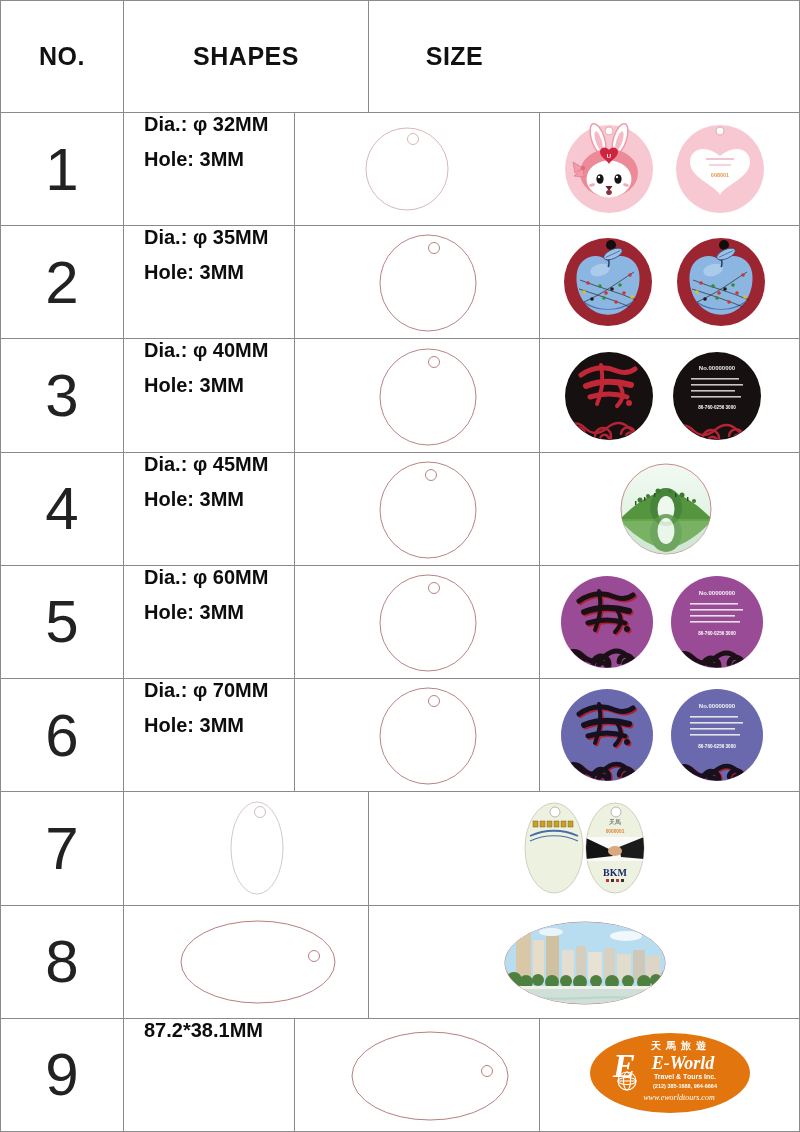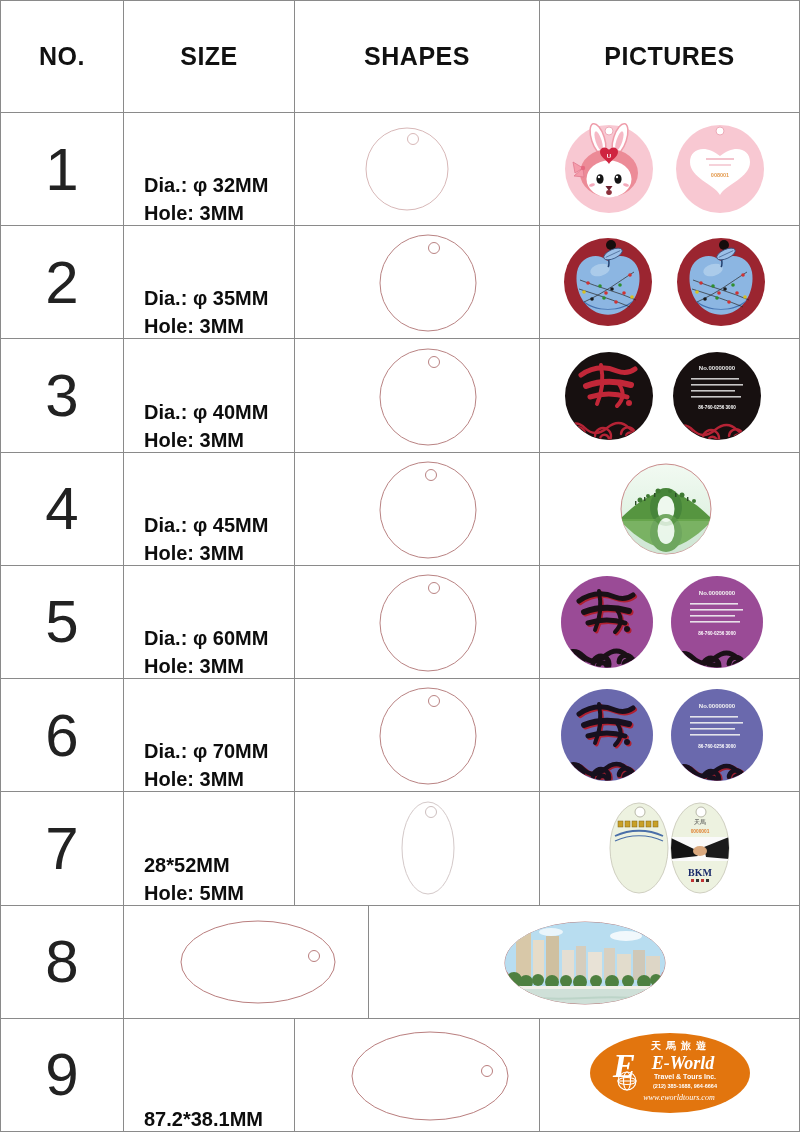--- a/index.html
+++ b/index.html
@@ -9,21 +9,21 @@
   .row{flex:1;display:flex;border-bottom:1px solid #8a8a8a;}
   .row:last-child{border-bottom:none;}
   .c{box-sizing:border-box;border-right:1px solid #8a8a8a;display:flex;align-items:center;justify-content:center;overflow:hidden;}
   .c:last-child{border-right:none;}
   .c1{width:123px;}
   .c2{width:171px;}
   .c3{width:245px;}
   .c4{flex:1;}
   .hcell{font-weight:bold;font-size:25px;letter-spacing:.5px;color:#111;}
   .no{font-size:60px;font-weight:400;color:#222;}
-  .size{flex-direction:column;align-items:flex-start;justify-content:flex-end;padding-left:20px;gap:5px;}
+  .size{flex-direction:column;align-items:flex-start;justify-content:flex-start;padding-left:20px;gap:12px;}
   .size div{font-weight:bold;font-size:20px;color:#0d0d0d;white-space:nowrap;}
   .size div:empty{display:none;}
   svg{display:block;}
   text{font-family:"Liberation Sans",sans-serif;}
   .serif{font-family:"Liberation Serif",serif;}
 </style>
 </head>
 <body>
 
 <svg width="0" height="0" style="position:absolute" aria-hidden="true">
@@ -155,23 +155,22 @@
         <text x="0" y="13" text-anchor="middle" font-size="4.6" font-weight="bold" fill="#fff">86-760-0256 3000</text>
       </g>
     </g>
   </defs>
 </svg>
 
 <div class="tbl">
 
   <div class="hrow">
     <div class="c c1 hcell">NO.</div>
+    <div class="c c3 hcell">SHAPES</div>
     <div class="c c2 hcell">SIZE</div>
-    <div class="c c3 hcell">SHAPES</div>
-    <div class="c c4 hcell">PICTURES</div>
   </div>
 
   <div class="row">
     <div class="c c1 no">1</div>
     <div class="c c2 size">
       <div>Dia.: φ 32MM</div>
       <div>Hole: 3MM</div>
     </div>
     <div class="c c3">
       <svg width="244" height="112" viewBox="0 0 244 112">
@@ -361,24 +360,20 @@
     <div class="c c4">
       <svg width="257" height="112" viewBox="0 0 257 112">
         <use href="#tag6front" transform="translate(66,56)"></use>
         <use href="#tag6back" transform="translate(176,56)"></use>
       </svg>
     </div>
   </div>
 
   <div class="row">
     <div class="c c1 no">7</div>
-    <div class="c c2 size">
-      <div>28*52MM</div>
-      <div>Hole: 5MM</div>
-    </div>
     <div class="c c3">
       <svg width="244" height="112" viewBox="0 0 244 112">
         <ellipse cx="133" cy="56" rx="26" ry="46" fill="none" stroke="#d4c9c9" stroke-width="1"></ellipse>
         <circle cx="136" cy="20" r="5.5" fill="none" stroke="#cdbfbf" stroke-width="1"></circle>
       </svg>
     </div>
     <div class="c c4">
       <svg width="257" height="112" viewBox="0 0 257 112">
         <defs>
             <clipPath id="cp7">

